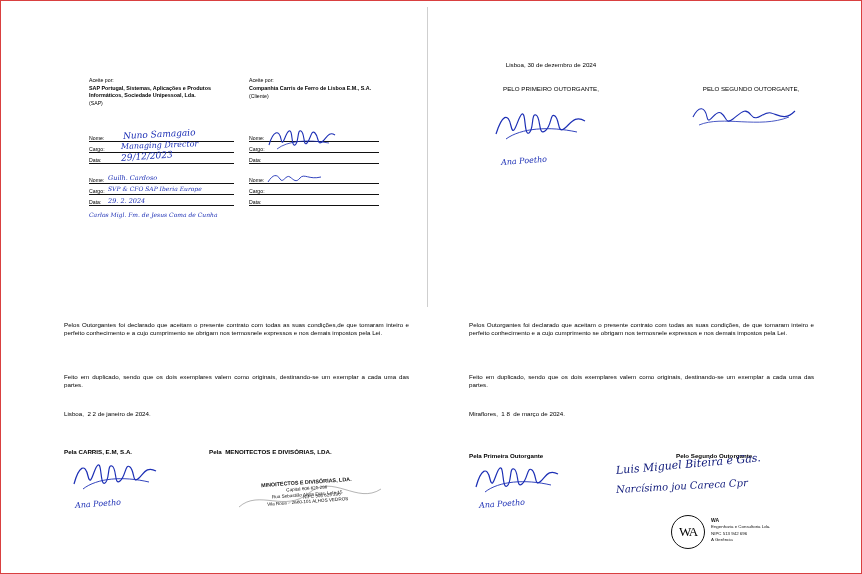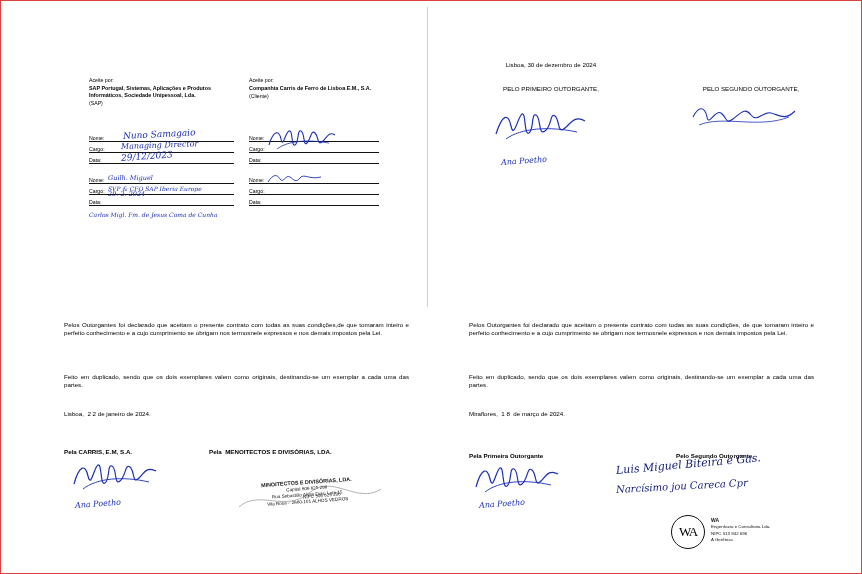--- a/index.html
+++ b/index.html
@@ -179,23 +179,23 @@
           <span class="lbl">Nome:</span>
         </div>
         <div class="fieldline">
           <span class="lbl">Cargo:</span>
         </div>
         <div class="fieldline">
           <span class="lbl">Data:</span>
         </div>
       </div>
 
-      <div class="hand blue" style="left:99px; top:173px; font-size:6.5px;">Guilh. Miguel</div>
+      <div class="hand blue" style="left:99px; top:173px; font-size:6.5px;">Guilh. Cardoso</div>
       <div class="hand blue" style="left:99px; top:184px; font-size:6px;">SVP &amp; CFO SAP Iberia Europe</div>
-      <div class="hand blue" style="left:99px; top:189px; font-size:6.5px;">29. 2. 2024</div>
+      <div class="hand blue" style="left:99px; top:196px; font-size:6.5px;">29. 2. 2024</div>
 
       <div class="hand blue" style="left:80px; top:210px; font-size:6px;">Carlos Migl. Fm. de Jesus Coma de Cunha</div>
 
       <div class="sigbox" style="left:240px; top:76px; width:130px;">
         <div class="hdr">Aceite por:</div>
         <div class="party">Companhia Carris de Ferro de Lisboa E.M., S.A.</div>
         <div class="sub">(Cliente)</div>
       </div>
 
       <div class="sigbox" style="left:240px; top:130px; width:130px;">

